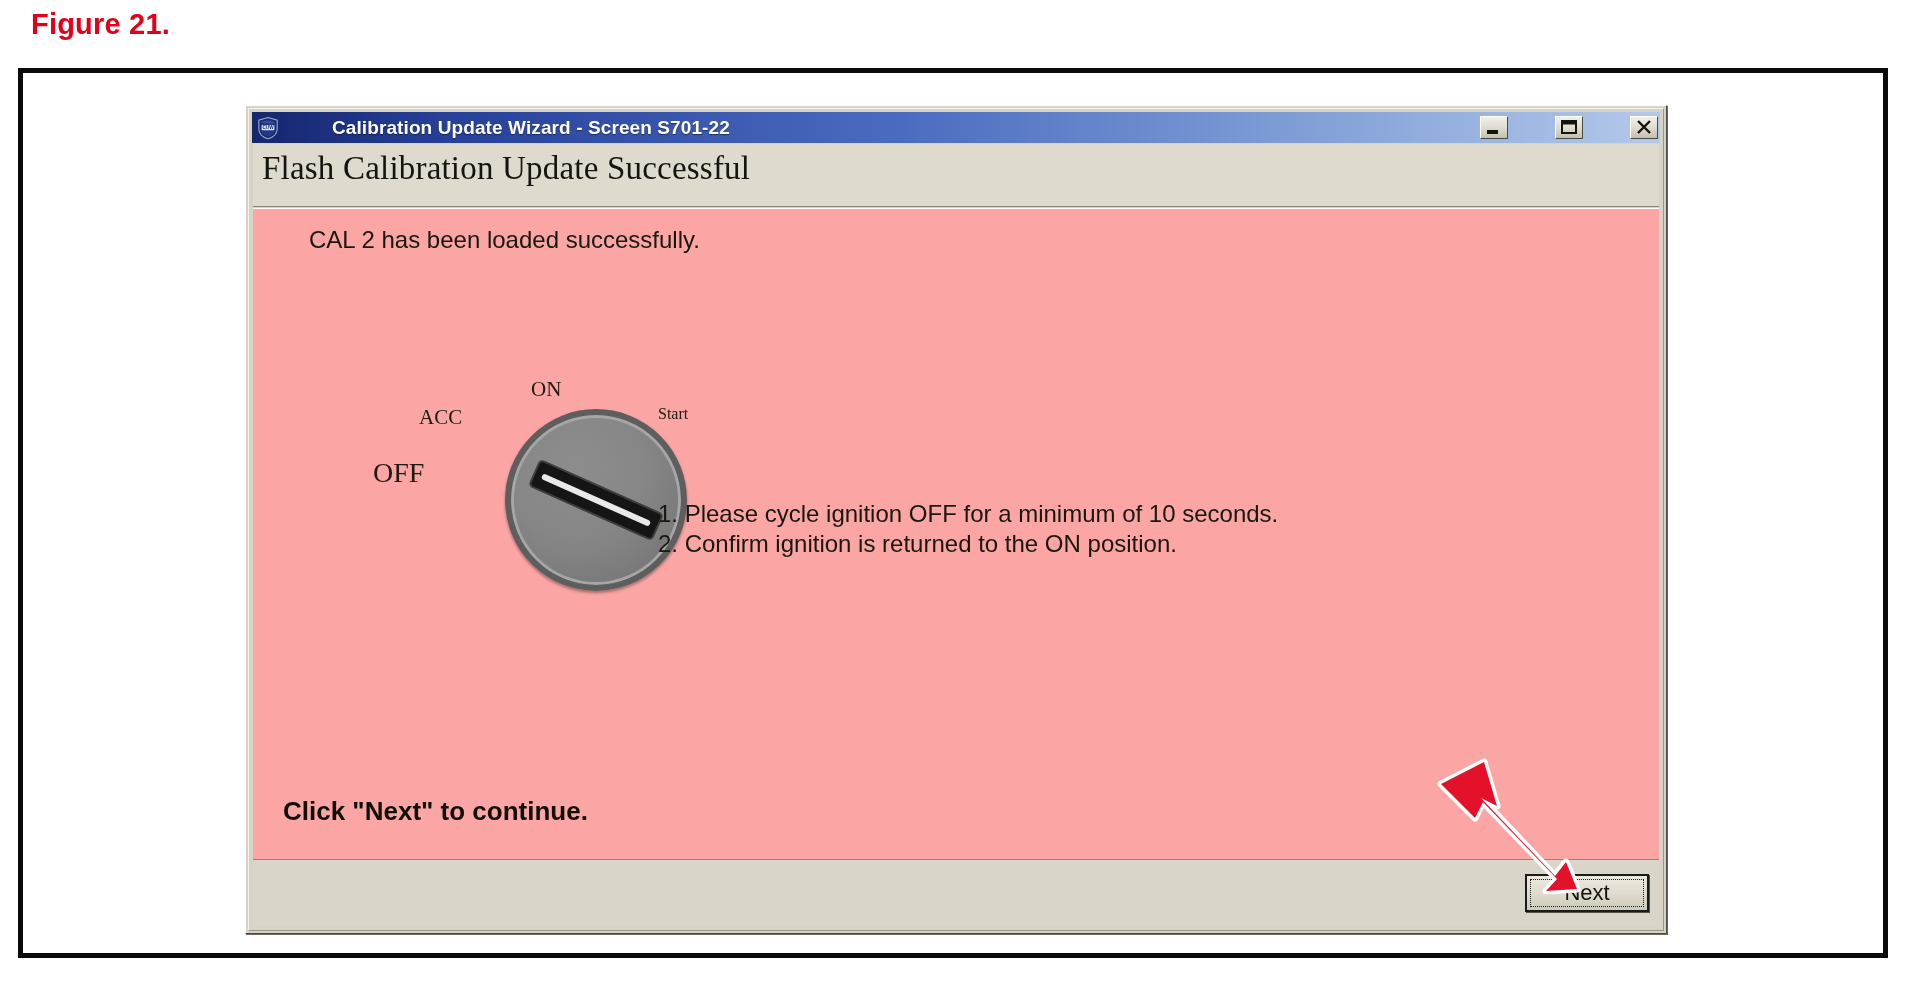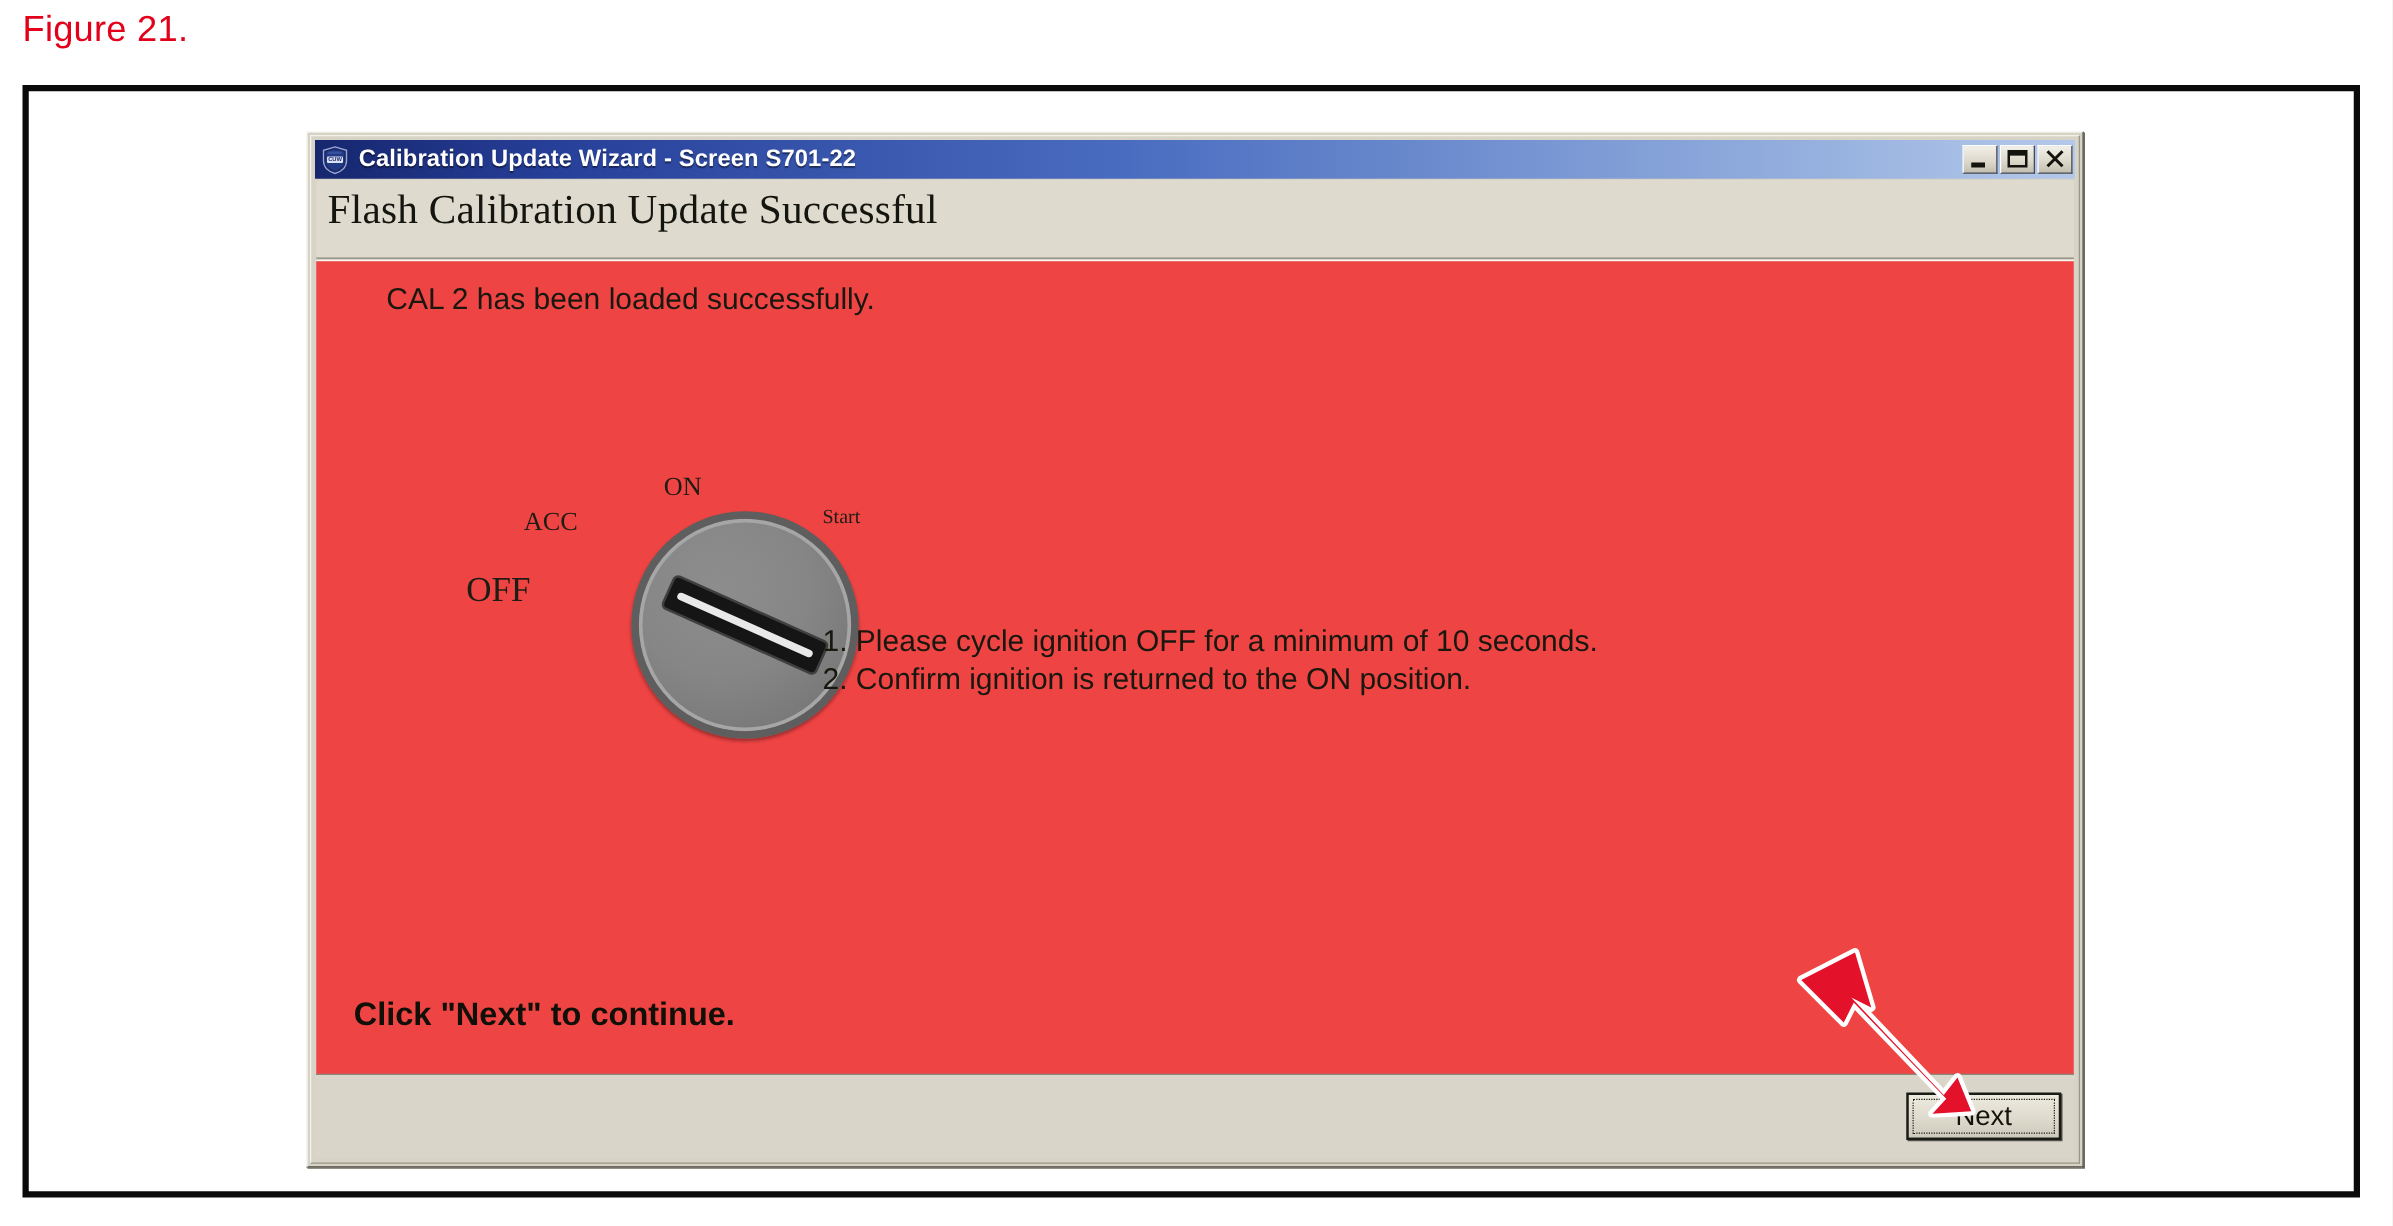--- a/index.html
+++ b/index.html
@@ -11,24 +11,24 @@
     width: 1914px;
     height: 981px;
     position: relative;
     font-family: "Liberation Sans", sans-serif;
     overflow: hidden;
   }
 
   
   #figure-caption {
     position: absolute;
-    left: 18px;
+    left: 31px;
     top: 8px;
     font-size: 29px;
-    font-weight: normal;
+    font-weight: bold;
     color: #e2001a;
     letter-spacing: 0.2px;
     font-family: "Liberation Sans", sans-serif;
   }
 
   
   #figure-frame {
     position: absolute;
     left: 18px;
     top: 68px;
@@ -68,20 +68,21 @@
     position: absolute;
     left: 3px;
     top: 3px;
     right: 3px;
     height: 31px;
     background: linear-gradient(to right, #16266e 0%, #27409a 14%, #4a6cc0 46%, #8fabdc 82%, #b4c8ea 100%);
     display: flex;
     align-items: center;
     padding: 0 2px 0 4px;
     box-sizing: border-box;
+    gap: 45px;
   }
   #titlebar-icon {
     width: 24px;
     height: 24px;
     flex: 0 0 auto;
     margin-right: 7px;
     position: relative;
   }
   #titlebar-title {
     color: #ffffff;
@@ -137,21 +138,21 @@
     box-sizing: border-box;
   }
 
   
   #body-area {
     position: absolute;
     left: 4px;
     top: 100px;
     right: 4px;
     bottom: 70px;
-    background: #ef4444;
+    background: #fca5a5;
     overflow: hidden;
   }
   #success-text {
     position: absolute;
     left: 56px;
     top: 17px;
     font-size: 24px;
     color: #18180f;
     white-space: nowrap;
   }

